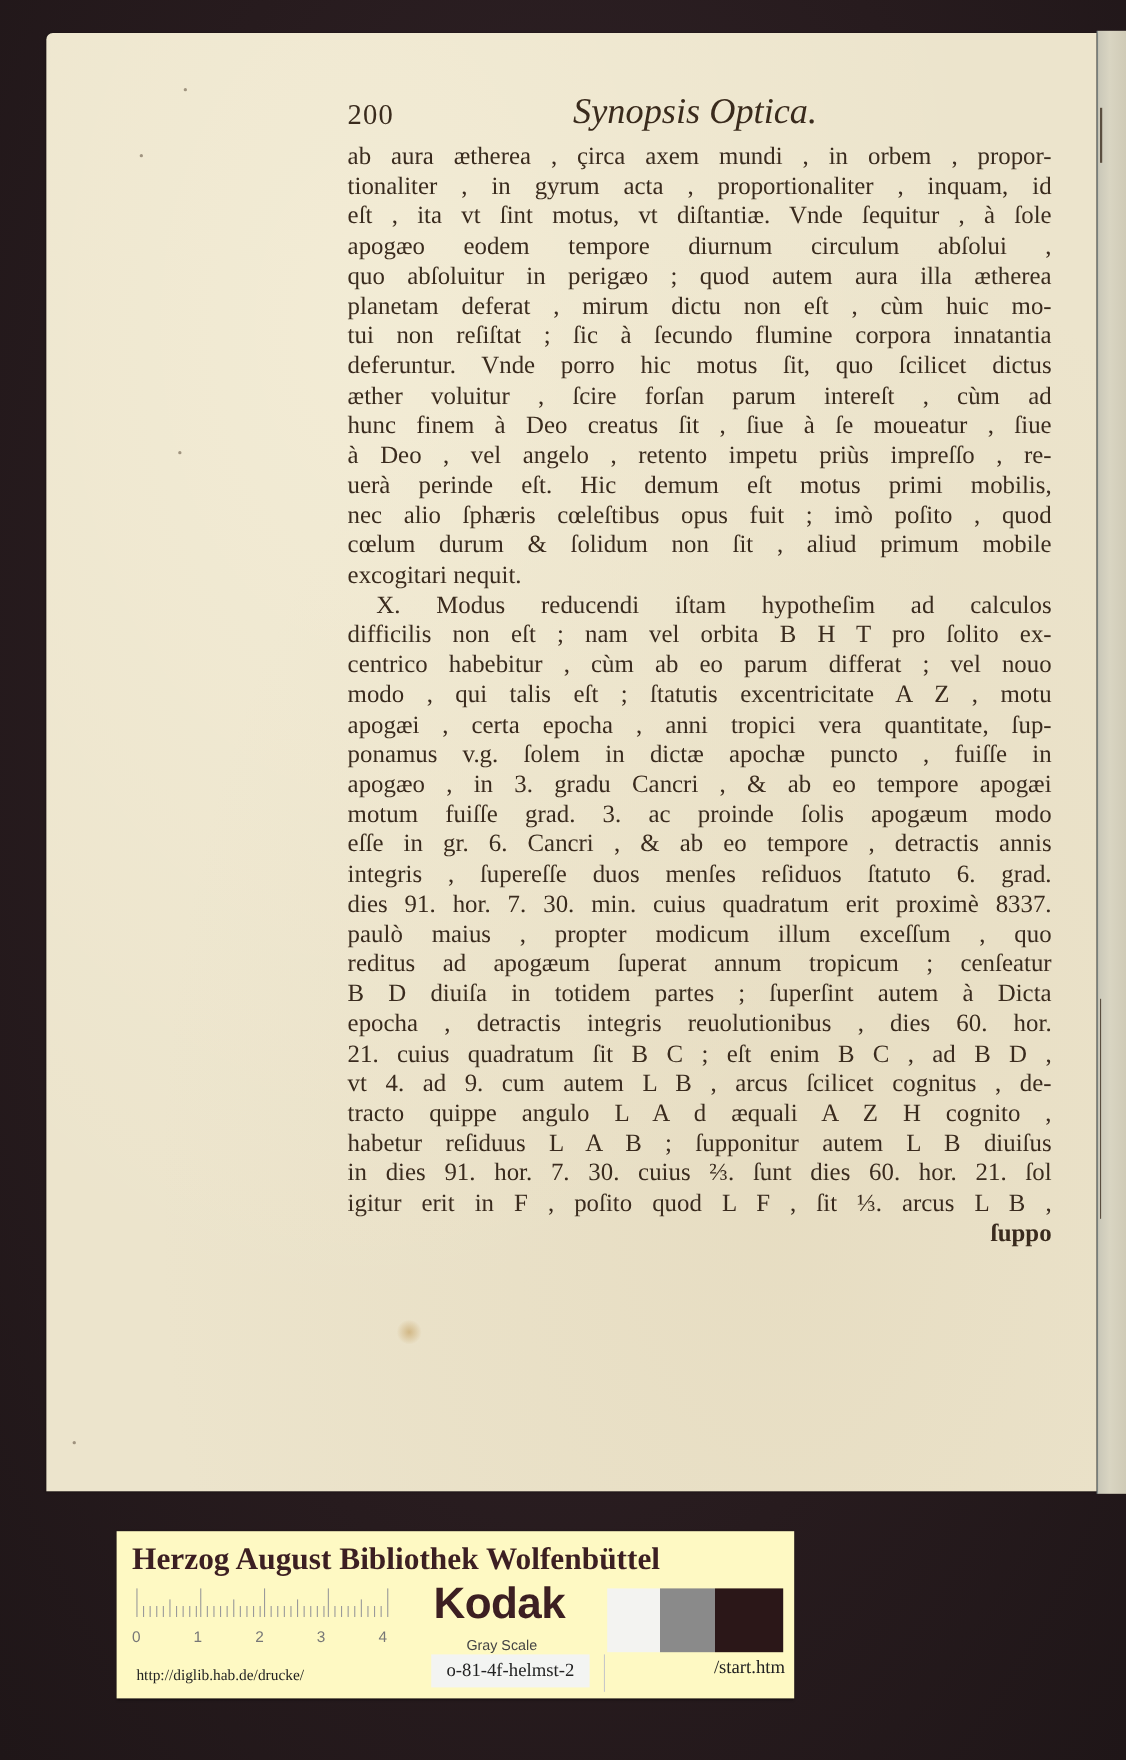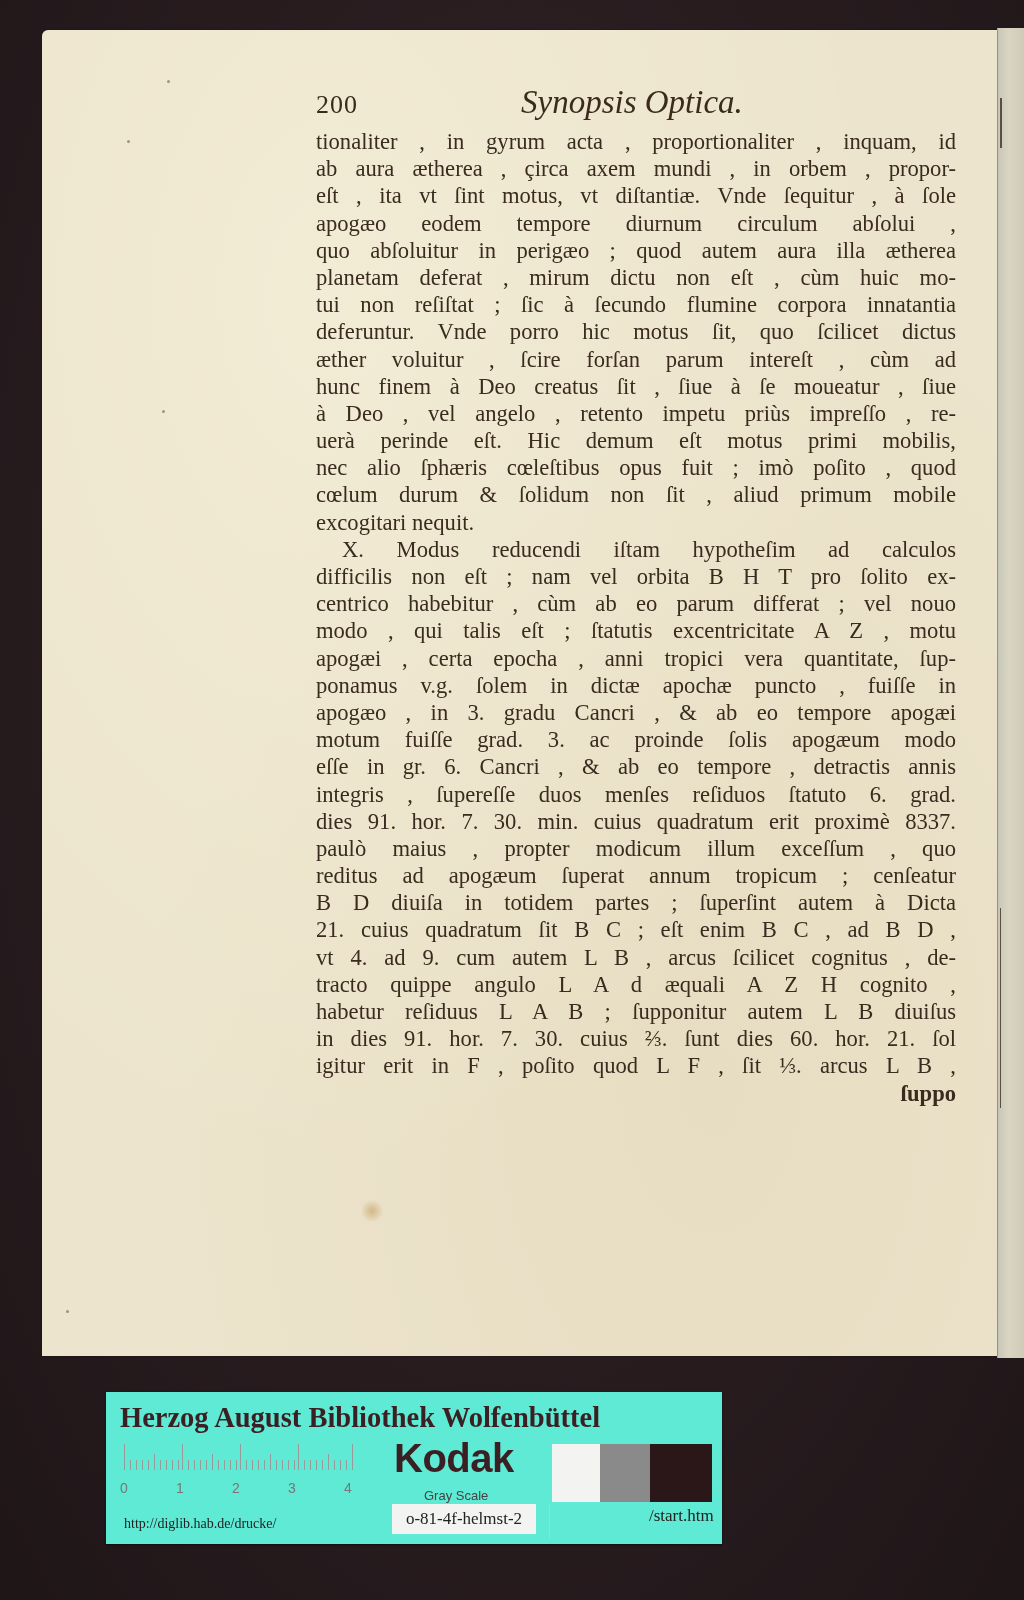--- a/index.html
+++ b/index.html
@@ -92,21 +92,21 @@
       border-radius: 50%;
       background: radial-gradient(circle, rgba(190,150,80,0.55), rgba(190,150,80,0) 70%);
     }
     .speck { position: absolute; width: 3px; height: 3px; border-radius: 50%; background: #6b5b4a; opacity: .6; }
 
     
     .card {
       position: absolute;
       left: 106px; top: 1392px;
       width: 616px; height: 152px;
-      background: #5eead4;
+      background: #fef9c3;
       box-shadow: 0 1px 2px rgba(0,0,0,0.5);
     }
     .card-title {
       position: absolute;
       left: 14px; top: 10px;
       font-family: "Liberation Serif", serif;
       font-weight: bold;
       font-size: 28.5px;
       color: #3c1f22;
       white-space: nowrap;
@@ -191,22 +191,22 @@
   <div class="speck" style="left:120px; top:380px;"></div>
   <div class="speck" style="left:24px; top:1280px;"></div>
 </div>
 
 <div class="running-head">
   <span class="page-number">200</span>
   <span class="running-title">Synopsis Optica.</span>
 </div>
 
 <div class="text-block">
+  <span class="line">ab aura ætherea , çirca axem mundi , in orbem , propor-</span>
   <span class="line">tionaliter , in gyrum acta , proportionaliter , inquam, id</span>
-  <span class="line">ab aura ætherea , çirca axem mundi , in orbem , propor-</span>
   <span class="line">eſt , ita vt ſint motus, vt diſtantiæ. Vnde ſequitur , à ſole</span>
   <span class="line">apogæo eodem tempore diurnum circulum abſolui ,</span>
   <span class="line">quo abſoluitur in perigæo ; quod autem aura illa ætherea</span>
   <span class="line">planetam deferat , mirum dictu non eſt , cùm huic mo-</span>
   <span class="line">tui non reſiſtat ; ſic à ſecundo flumine corpora innatantia</span>
   <span class="line">deferuntur. Vnde porro hic motus ſit, quo ſcilicet dictus</span>
   <span class="line">æther voluitur , ſcire forſan parum intereſt , cùm ad</span>
   <span class="line">hunc finem à Deo creatus ſit , ſiue à ſe moueatur , ſiue</span>
   <span class="line">à Deo , vel angelo , retento impetu priùs impreſſo , re-</span>
   <span class="line">uerà perinde eſt. Hic demum eſt motus primi mobilis,</span>
@@ -220,20 +220,21 @@
   <span class="line">apogæi , certa epocha , anni tropici vera quantitate, ſup-</span>
   <span class="line">ponamus v.g. ſolem in dictæ apochæ puncto , fuiſſe in</span>
   <span class="line">apogæo , in 3. gradu Cancri , &amp; ab eo tempore apogæi</span>
   <span class="line">motum fuiſſe grad. 3. ac proinde ſolis apogæum modo</span>
   <span class="line">eſſe in gr. 6. Cancri , &amp; ab eo tempore , detractis annis</span>
   <span class="line">integris , ſupereſſe duos menſes reſiduos ſtatuto 6. grad.</span>
   <span class="line">dies 91. hor. 7. 30. min. cuius quadratum erit proximè 8337.</span>
   <span class="line">paulò maius , propter modicum illum exceſſum , quo</span>
   <span class="line">reditus ad apogæum ſuperat annum tropicum ; cenſeatur</span>
   <span class="line">B D diuiſa in totidem partes ; ſuperſint autem à Dicta</span>
+  <span class="line">epocha , detractis integris reuolutionibus , dies 60. hor.</span>
   <span class="line">21. cuius quadratum ſit B C ; eſt enim B C , ad B D ,</span>
   <span class="line">vt 4. ad 9. cum autem L B , arcus ſcilicet cognitus , de-</span>
   <span class="line">tracto quippe angulo L A d æquali A Z H cognito ,</span>
   <span class="line">habetur reſiduus L A B ; ſupponitur autem L B diuiſus</span>
   <span class="line">in dies 91. hor. 7. 30. cuius ⅔. ſunt dies 60. hor. 21. ſol</span>
   <span class="line">igitur erit in F , poſito quod L F , ſit ⅓. arcus L B ,</span>
   <span class="line catch">ſuppo</span>
 </div>
 
 <div class="stain"></div>

